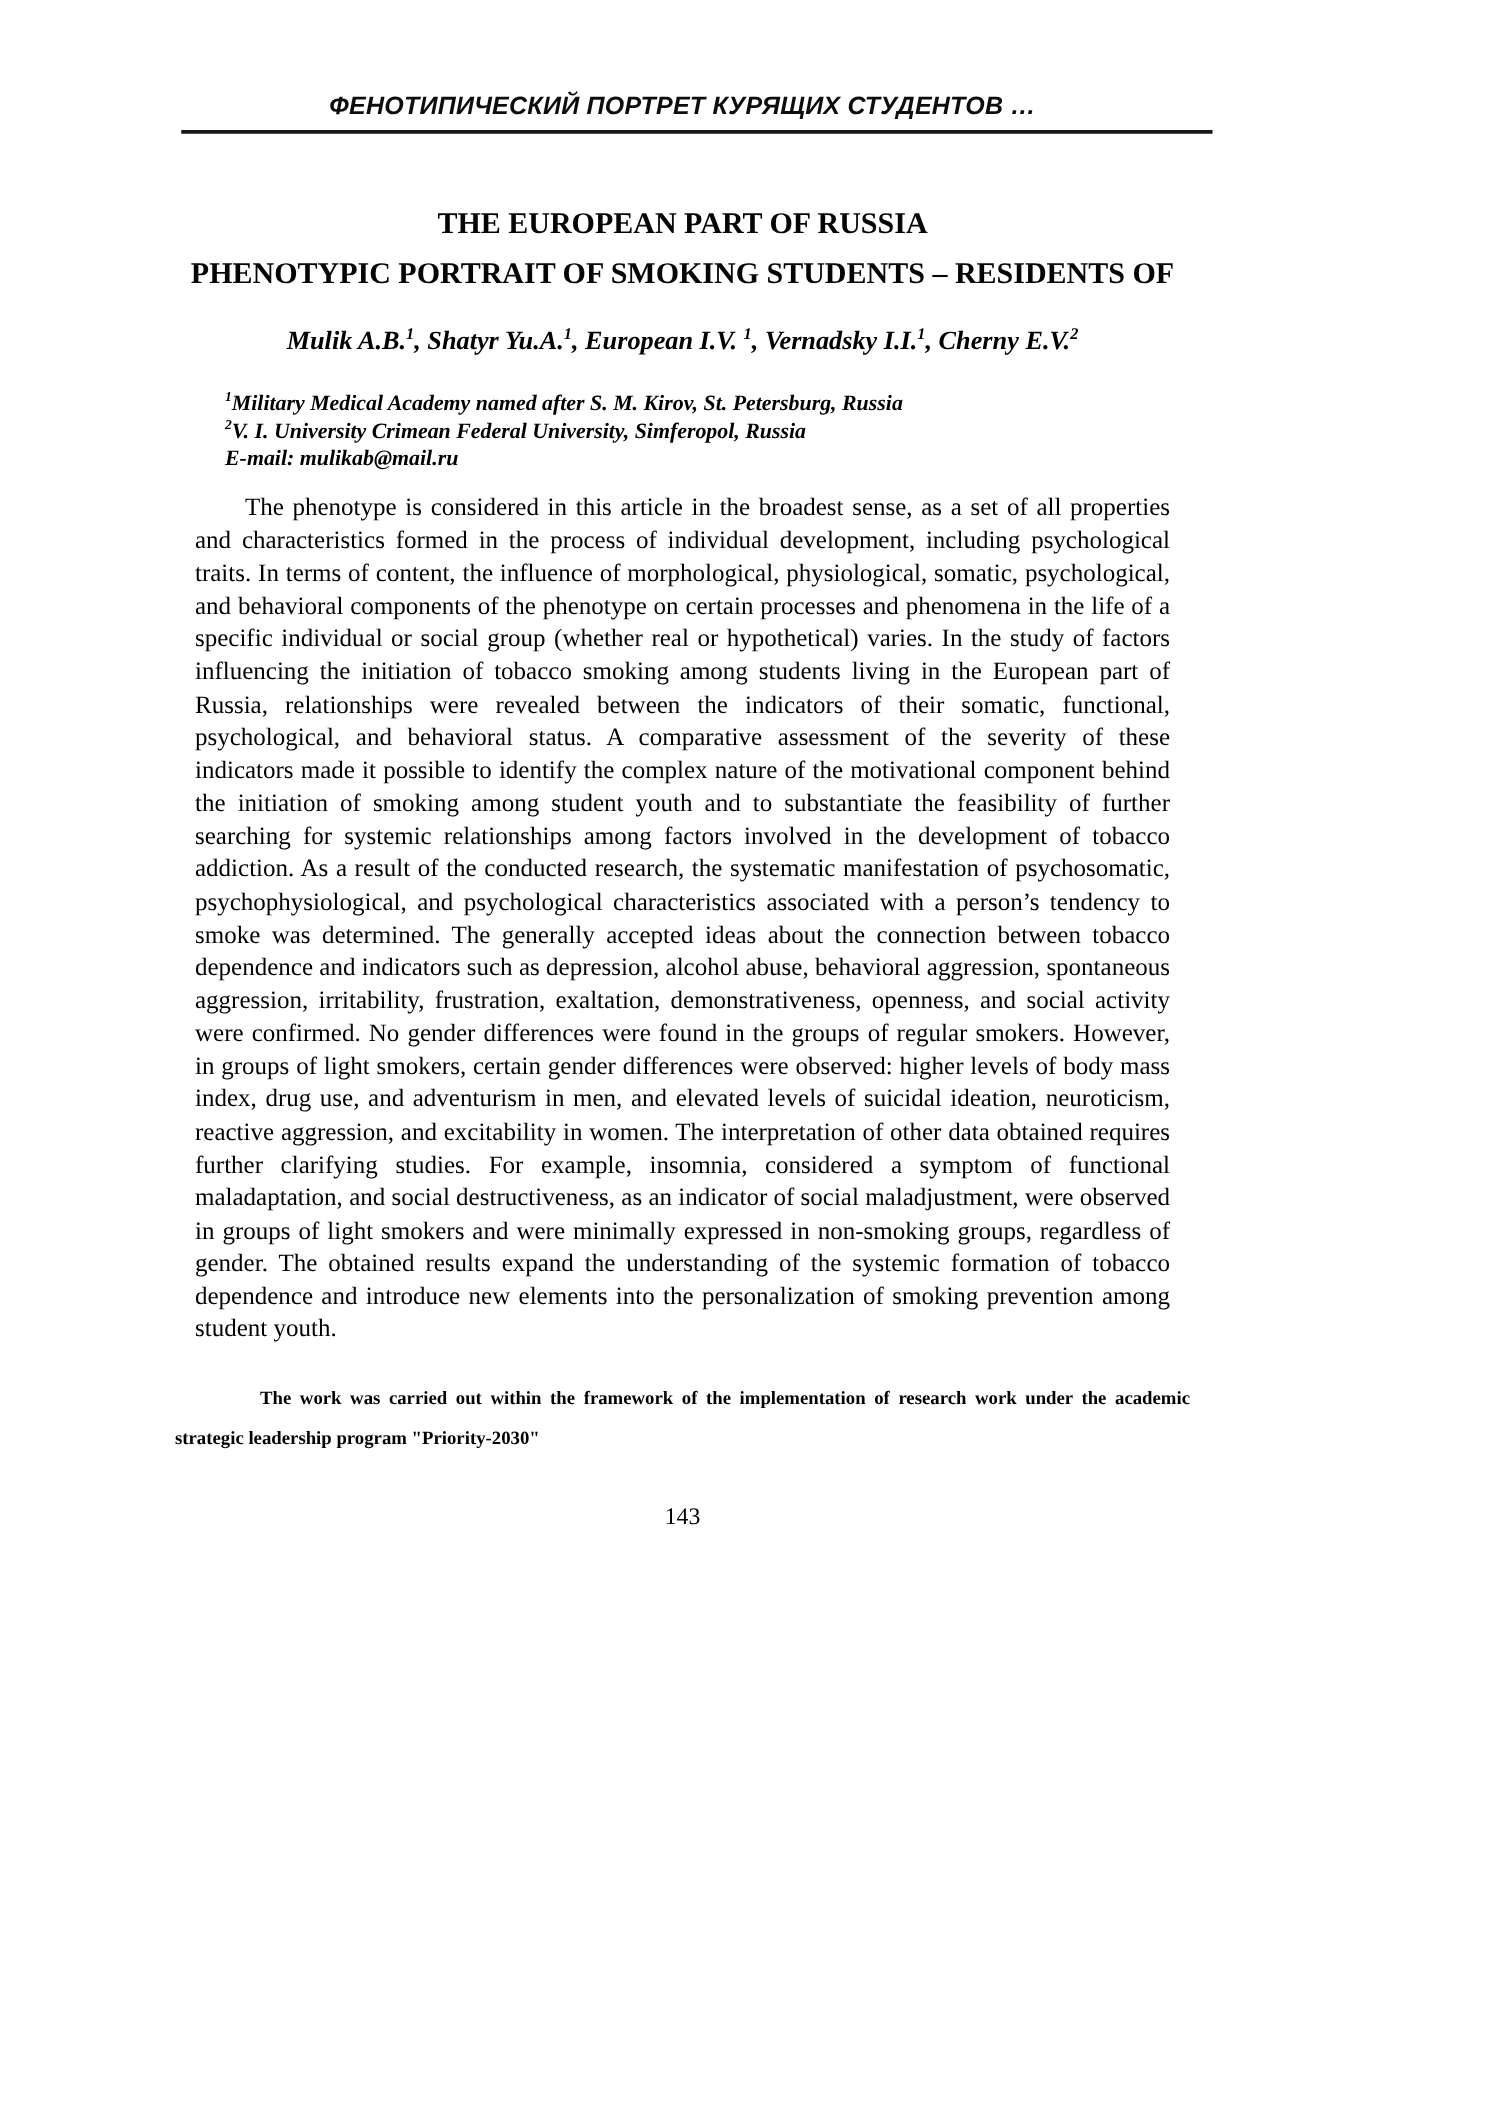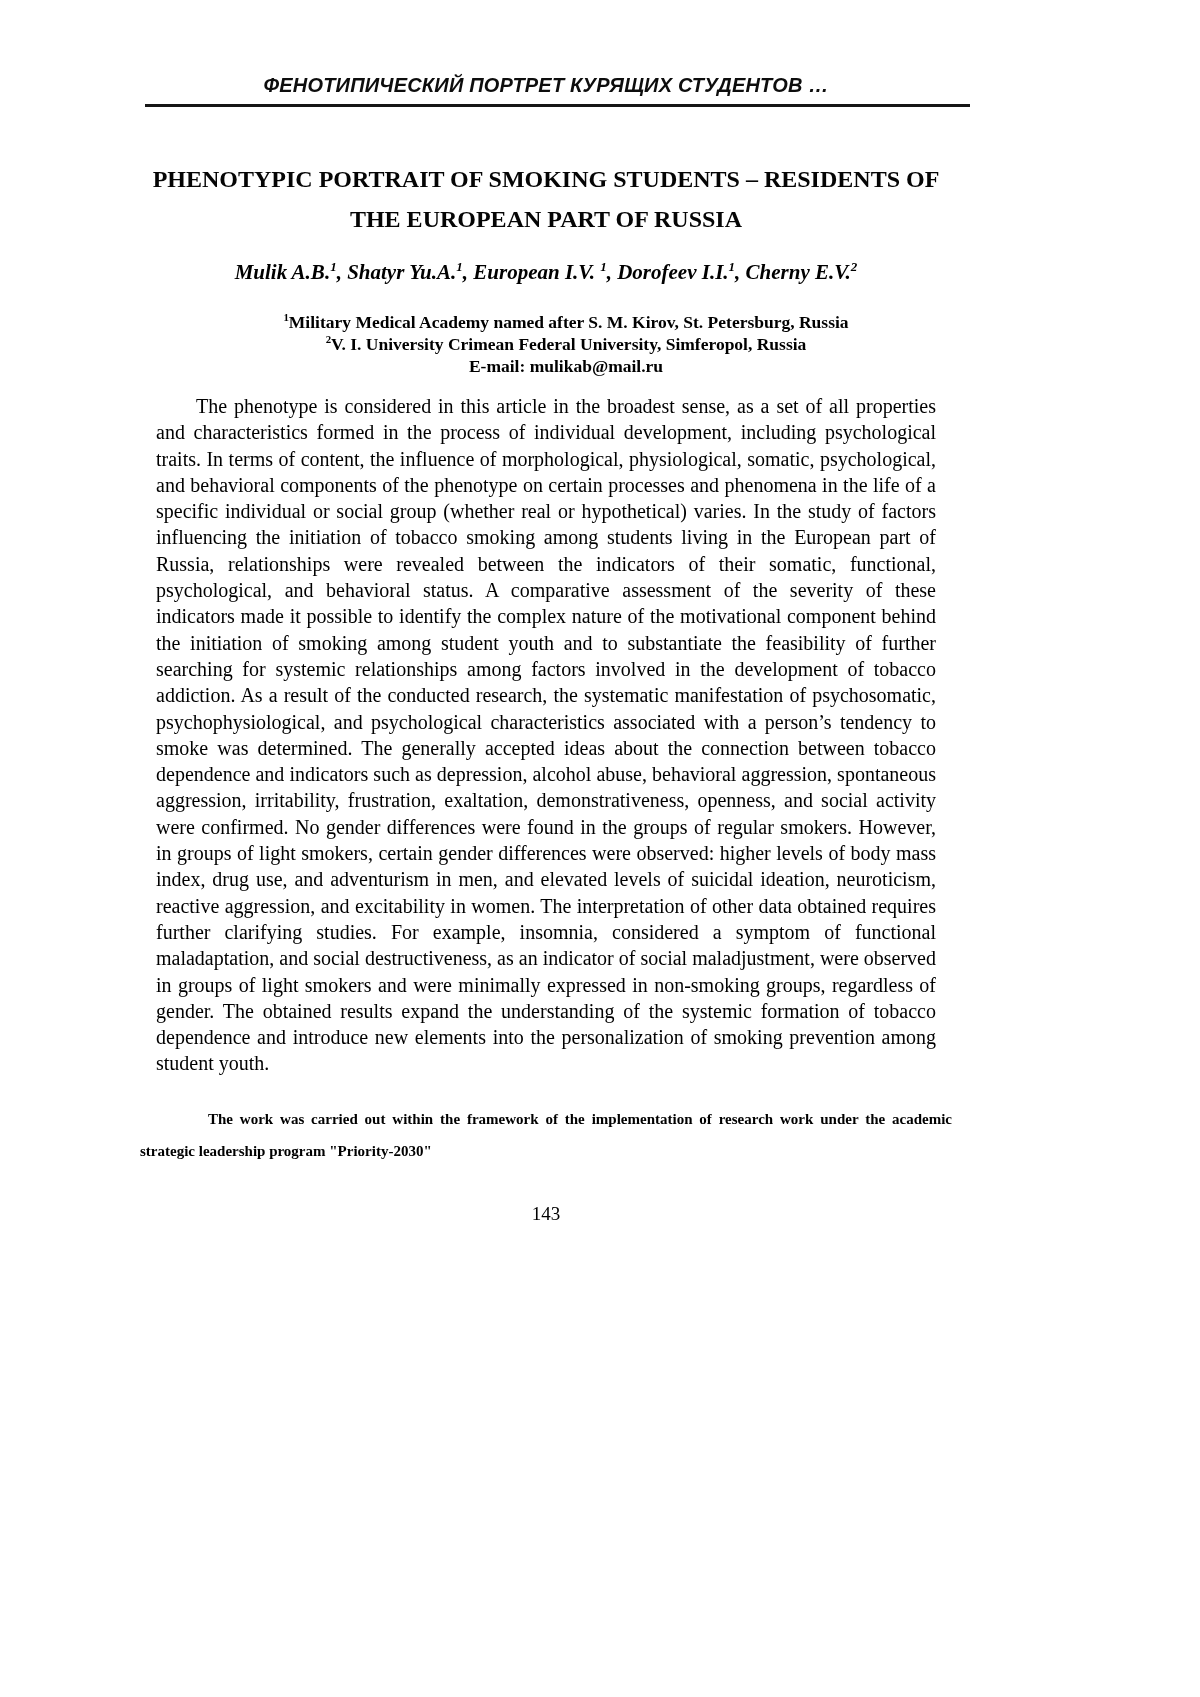--- a/index.html
+++ b/index.html
@@ -57,23 +57,23 @@
     line-height: 30px;
   }
   .authors sup {
     font-size: 0.62em;
     line-height: 0;
   }
   .affiliations {
     margin-top: 24px;
     margin-left: 40px;
     font-weight: bold;
+    font-style: italic;
     font-size: 17.5px;
     line-height: 22px;
-    text-align: center;
   }
   .affiliations sup {
     font-size: 0.62em;
     line-height: 0;
   }
   .abstract {
     margin-top: 16px;
     font-size: 20px;
     line-height: 26.3px;
     text-align: justify;
@@ -104,25 +104,25 @@
 <body>
 
 <div class="page">
   <div class="content">
 
     <div class="running-head">ФЕНОТИПИЧЕСКИЙ ПОРТРЕТ КУРЯЩИХ СТУДЕНТОВ …</div>
 
     <div class="head-rule"></div>
 
     <div class="title">
+      <div>THE EUROPEAN PART OF RUSSIA</div>
       <div>PHENOTYPIC PORTRAIT OF SMOKING STUDENTS – RESIDENTS OF</div>
-      <div>THE EUROPEAN PART OF RUSSIA</div>
     </div>
 
-    <div class="authors"><span>Mulik A.B.</span><sup>1</sup><span>, Shatyr Yu.A.</span><sup>1</sup><span>, European I.V. </span><sup>1</sup><span>, Dorofeev I.I.</span><sup>1</sup><span>, Cherny E.V.</span><sup>2</sup></div>
+    <div class="authors"><span>Mulik A.B.</span><sup>1</sup><span>, Shatyr Yu.A.</span><sup>1</sup><span>, European I.V. </span><sup>1</sup><span>, Vernadsky I.I.</span><sup>1</sup><span>, Cherny E.V.</span><sup>2</sup></div>
 
     <div class="affiliations">
       <div><sup>1</sup><span>Military Medical Academy named after S. M. Kirov, St. Petersburg, Russia</span></div>
       <div><sup>2</sup><span>V. I. University Crimean Federal University, Simferopol, Russia</span></div>
       <div>E-mail: mulikab@mail.ru</div>
     </div>
 
     <div class="abstract">
       <p>The phenotype is considered in this article in the broadest sense, as a set of all properties and characteristics formed in the process of individual development, including psychological traits. In terms of content, the influence of morphological, physiological, somatic, psychological, and behavioral components of the phenotype on certain processes and phenomena in the life of a specific individual or social group (whether real or hypothetical) varies. In the study of factors influencing the initiation of tobacco smoking among students living in the European part of Russia, relationships were revealed between the indicators of their somatic, functional, psychological, and behavioral status. A comparative assessment of the severity of these indicators made it possible to identify the complex nature of the motivational component behind the initiation of smoking among student youth and to substantiate the feasibility of further searching for systemic relationships among factors involved in the development of tobacco addiction. As a result of the conducted research, the systematic manifestation of psychosomatic, psychophysiological, and psychological characteristics associated with a person’s tendency to smoke was determined. The generally accepted ideas about the connection between tobacco dependence and indicators such as depression, alcohol abuse, behavioral aggression, spontaneous aggression, irritability, frustration, exaltation, demonstrativeness, openness, and social activity were confirmed. No gender differences were found in the groups of regular smokers. However, in groups of light smokers, certain gender differences were observed: higher levels of body mass index, drug use, and adventurism in men, and elevated levels of suicidal ideation, neuroticism, reactive aggression, and excitability in women. The interpretation of other data obtained requires further clarifying studies. For example, insomnia, considered a symptom of functional maladaptation, and social destructiveness, as an indicator of social maladjustment, were observed in groups of light smokers and were minimally expressed in non-smoking groups, regardless of gender. The obtained results expand the understanding of the systemic formation of tobacco dependence and introduce new elements into the personalization of smoking prevention among student youth.</p>
     </div>

